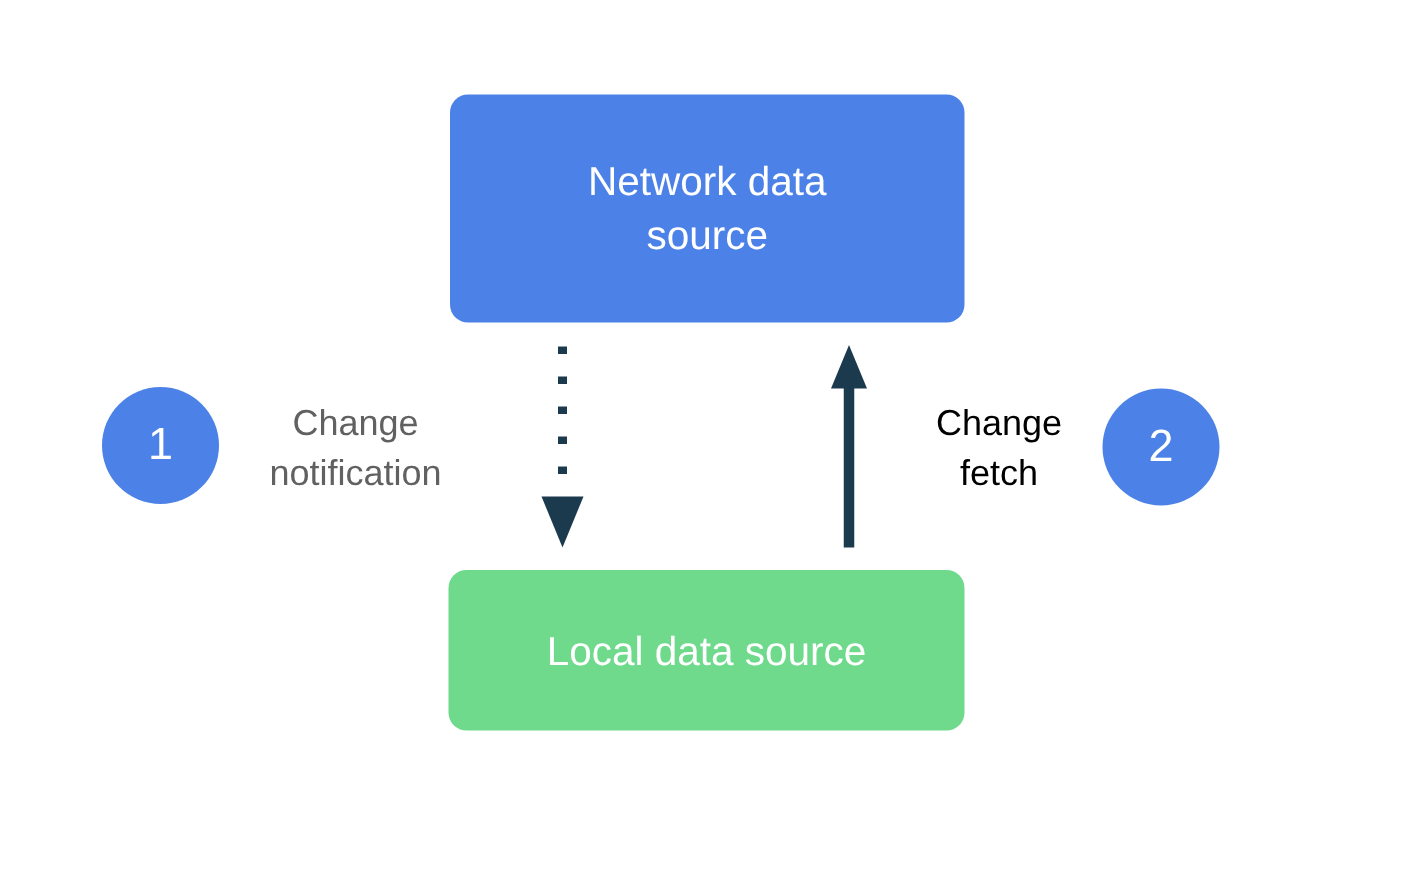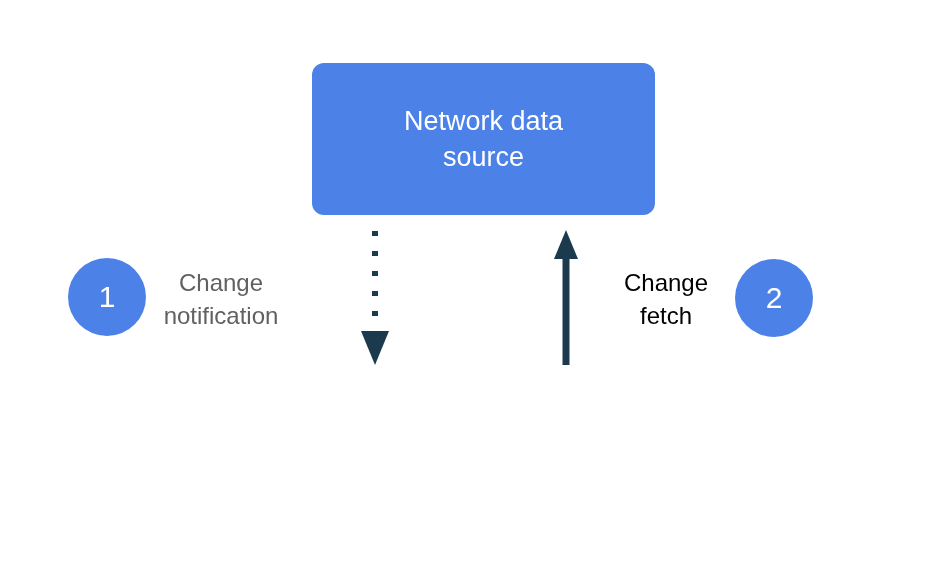--- a/index.html
+++ b/index.html
@@ -30,21 +30,20 @@
   .node-label {
     display: block;
     width: 240px;
     margin: 0 auto;
   }
   .node-network {
     left: 300px;
     top: 63px;
     width: 343px;
     height: 152px;
-    margin-left: 12px;
   }
   .node-local {
     left: 299px;
     top: 380px;
     width: 344px;
     height: 107px;
   }
   .arrow {
     position: absolute;
     display: block;
@@ -78,39 +77,42 @@
     top: 259px;
   }
   .step-label {
     position: absolute;
     text-align: center;
     font-size: 24px;
     line-height: 33px;
     font-weight: 400;
   }
   .step-label-1 {
-    left: 128px;
+    left: 144px;
     top: 266px;
     width: 186px;
   }
   .step-label-2 {
     left: 601px;
     top: 266px;
     width: 130px;
   }
 </style>
 </head>
 <body>
 
 <div class="canvas">
 
   <div class="node node-network" style="background-color: rgb(76, 130, 232);">
     <span class="node-label">Network data source</span>
   </div>
 
+  <div class="node node-local" style="background-color: rgb(111, 217, 140);">
+    <span class="node-label">Local data source</span>
+  </div>
 
   <svg class="arrow arrow-dotted" width="40" height="140" viewBox="0 0 40 140">
     <line x1="20" y1="3" x2="20" y2="96" stroke-width="6" stroke-dasharray="5 15" stroke="#1C3A4E"></line>
     <polygon points="6,103 34,103 20,137" fill="#1C3A4E"></polygon>
   </svg>
 
   <svg class="arrow arrow-solid" width="40" height="140" viewBox="0 0 40 140">
     <line x1="20" y1="29" x2="20" y2="137" stroke-width="7" stroke="#1C3A4E"></line>
     <polygon points="20,2 8,31 32,31" fill="#1C3A4E"></polygon>
   </svg>

